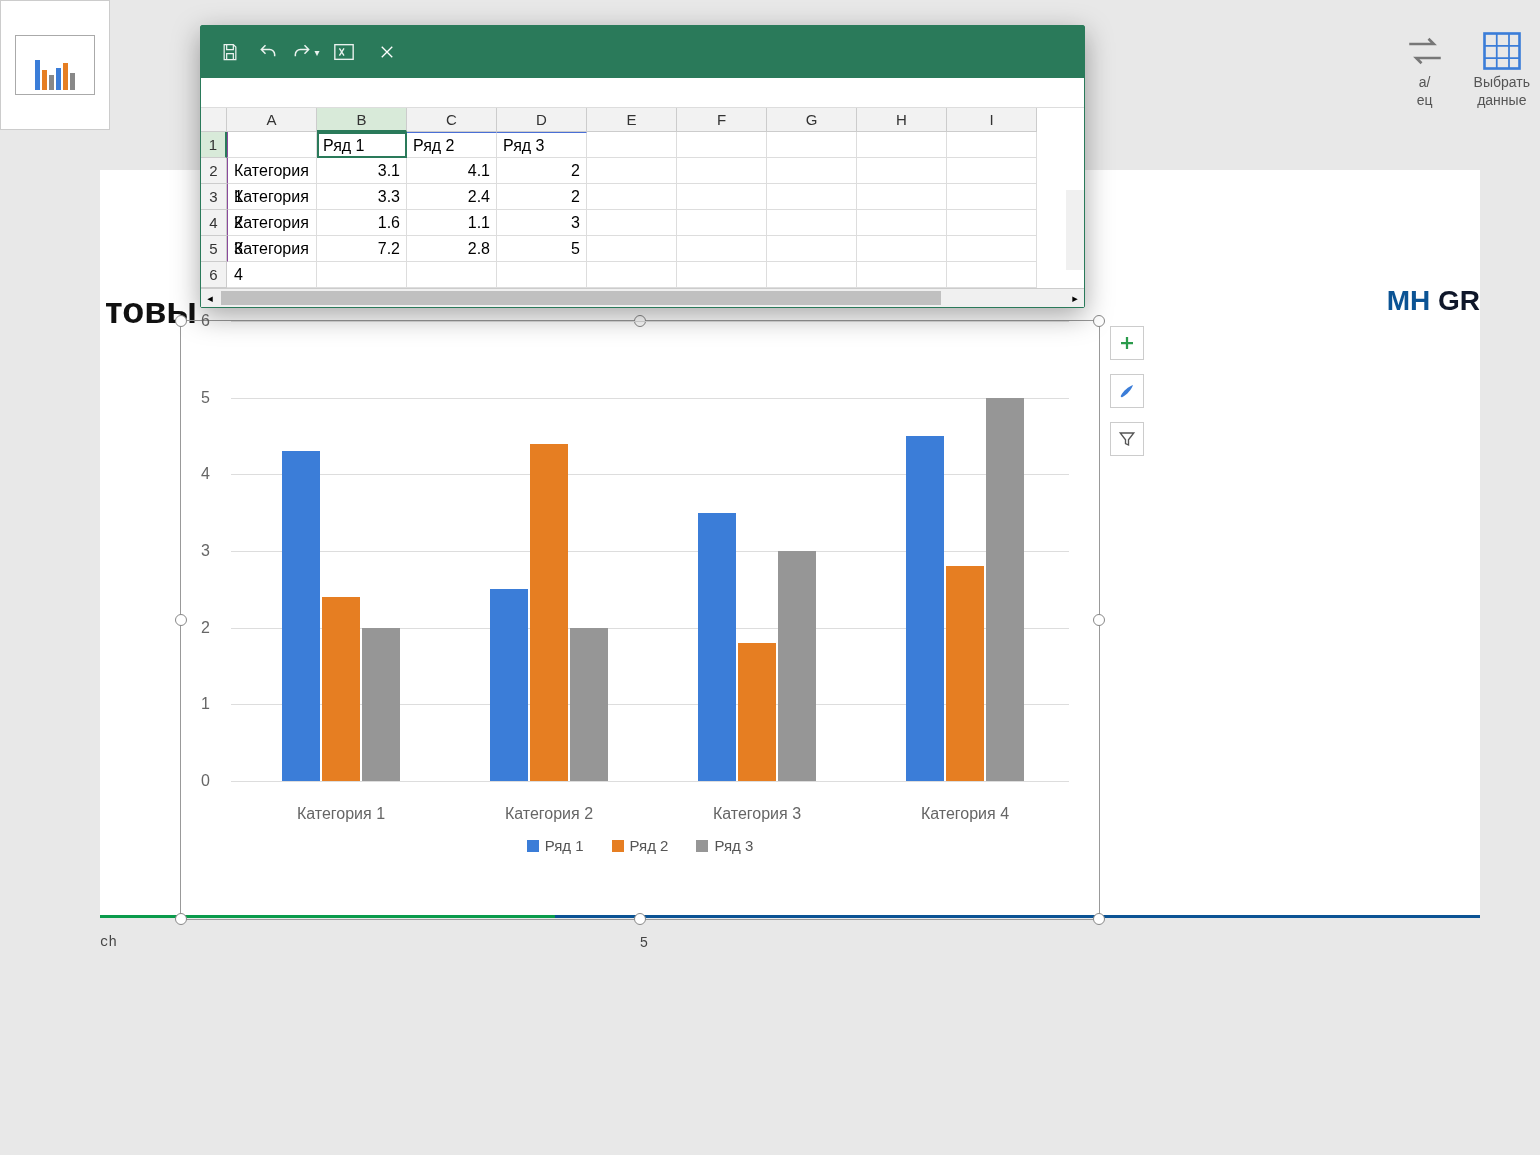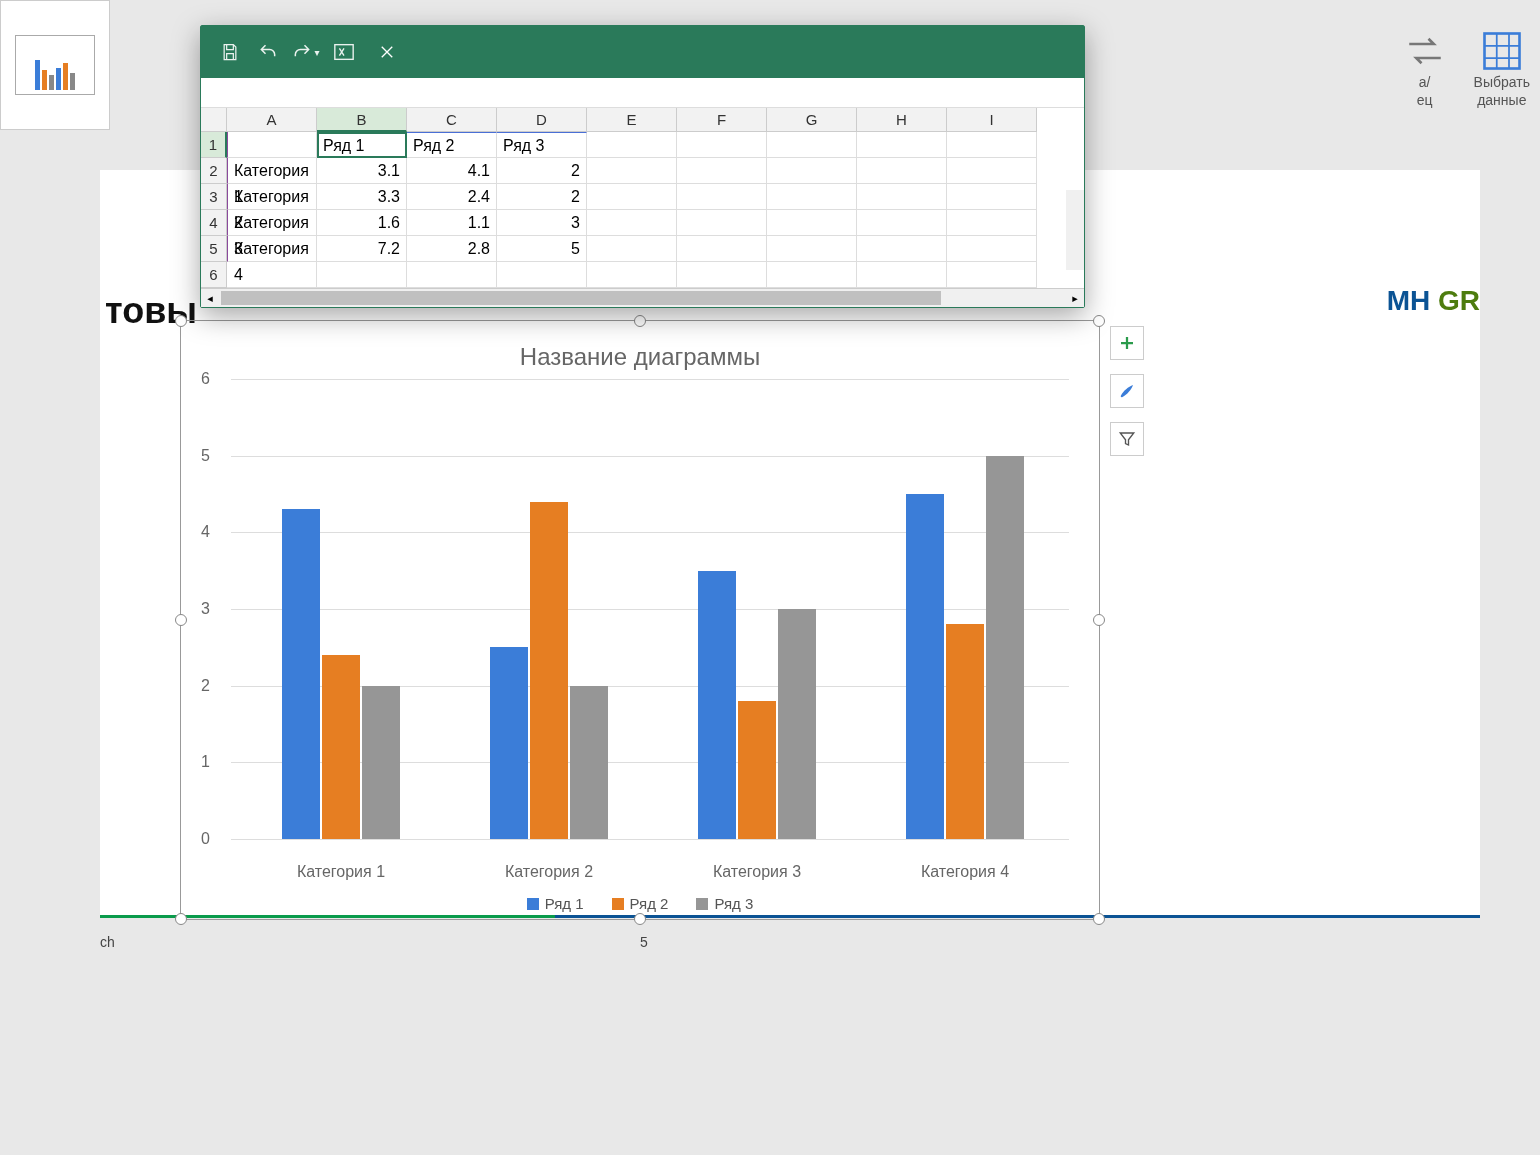--- a/index.html
+++ b/index.html
@@ -18,22 +18,22 @@
     .mini-bar:nth-child(3) { background: #888; }
 
     .ribbon-right { position: absolute; right: 0; top: 30px; display: flex; gap: 28px; padding: 0 10px; color: #555; font-size: 14px; }
     .ribbon-btn { display: flex; flex-direction: column; align-items: center; cursor: pointer; }
     .ribbon-btn svg { width: 42px; height: 42px; }
     .ribbon-right div span { margin-top: 2px; }
 
     .slide-bg-text { position: absolute; left: 105px; top: 290px; font-size: 36px; font-weight: 700; color: #111; }
     .logo { position: absolute; right: 60px; top: 285px; font-size: 28px; font-weight: 700; }
     .logo .mh { color: #0b5394; }
-    .logo .gr { color: #4d7c0f; text-align: right; }
-    .status-bar { position: absolute; left: 100px; bottom: 205px; font-size: 14px; color: #444; }
+    .logo .gr { color: #0f172a; text-align: right; }
+    .status-bar { position: absolute; left: 100px; bottom: 205px; font-size: 14px; color: #444; font-family: Liberation Mono, monospace; }
     .status-slide { position: absolute; left: 640px; bottom: 205px; font-size: 14px; color: #444; }
 
     
     .excel-window {
       position: absolute;
       left: 200px; top: 25px;
       width: 885px;
       background: white;
       border: 1px solid #2a7a5a;
       box-shadow: 0 8px 28px rgba(0,0,0,.35);
@@ -151,21 +151,20 @@
 <div class="chart-sel">
   <div class="sel-handle" style="left:-6px;top:-6px"></div>
   <div class="sel-handle" style="left:calc(50% - 6px);top:-6px"></div>
   <div class="sel-handle" style="right:-6px;top:-6px"></div>
   <div class="sel-handle" style="left:-6px;top:calc(50% - 6px)"></div>
   <div class="sel-handle" style="right:-6px;top:calc(50% - 6px)"></div>
   <div class="sel-handle" style="left:-6px;bottom:-6px"></div>
   <div class="sel-handle" style="left:calc(50% - 6px);bottom:-6px"></div>
   <div class="sel-handle" style="right:-6px;bottom:-6px"></div>
 
-  <div class="chart-title">Название диаграммы</div>
   <div class="chart-body" id="chart-body">
       <div class="grid-line" style="top: 460px;"></div>
       <div class="y-axis-label" style="top: 460px;">0</div>
       <div class="grid-line" style="top: 383.333px;"></div>
       <div class="y-axis-label" style="top: 383.333px;">1</div>
       <div class="grid-line" style="top: 306.667px;"></div>
       <div class="y-axis-label" style="top: 306.667px;">2</div>
       <div class="grid-line" style="top: 230px;"></div>
       <div class="y-axis-label" style="top: 230px;">3</div>
       <div class="grid-line" style="top: 153.333px;"></div>

